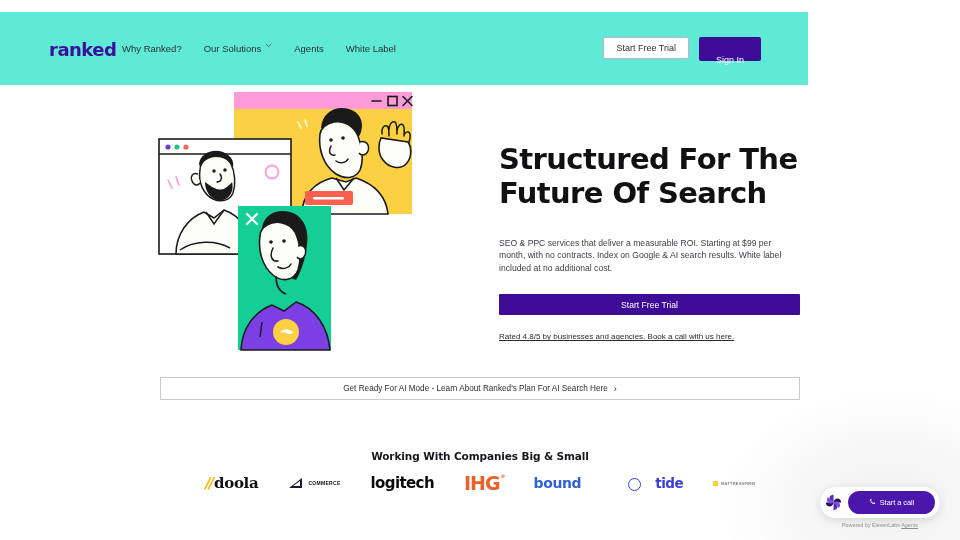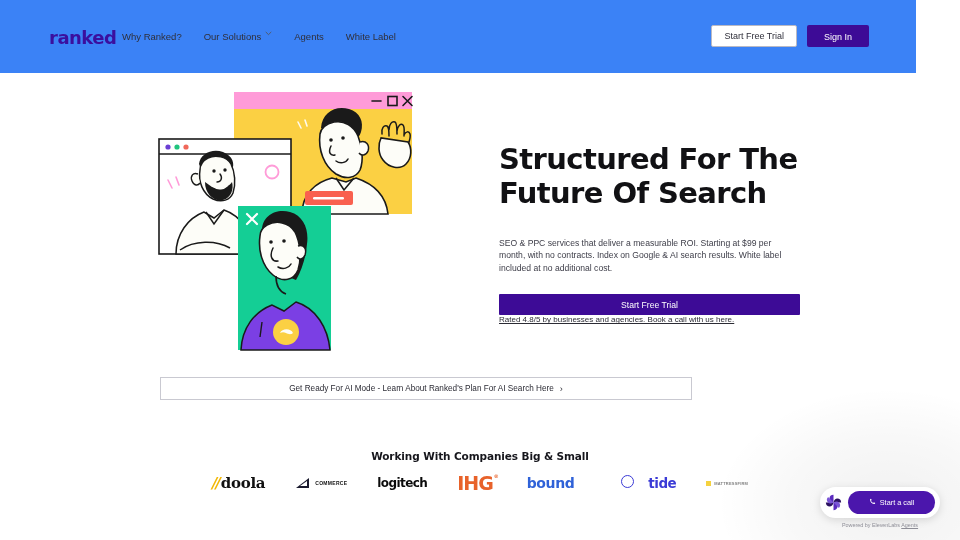--- a/index.html
+++ b/index.html
@@ -6,22 +6,22 @@
   html, body {
     width: 960px; height: 540px;
     background: #ffffff;
     font-family: "Liberation Sans", sans-serif;
     overflow: hidden;
   }
   body { position: relative; }
 
   
   .header {
-    position: absolute; top: 0; left: 0; width: 916px; height: 73px;
-    display: flex; align-items: center; background: #3b82f6;
+    position: absolute; top: 12px; left: 0; width: 808px; height: 73px;
+    display: flex; align-items: center; background: #5eead4;
   }
   .logo {
     position: absolute; left: 49px; top: 27px;
     font-size: 18px; font-weight: 700; letter-spacing: -0.5px;
     color: #3b0f9e; font-family: "DejaVu Sans", sans-serif;
   }
   .nav { position: absolute; left: 122px; top: 31px; display: flex; gap: 22px; align-items: center; }
   .nav-item {
     font-size: 9.5px; color: #2f2f3a; white-space: nowrap;
     display: flex; align-items: flex-start; gap: 4px; cursor: pointer;
@@ -30,21 +30,21 @@
   .chev svg { display: block; }
   .header-actions { position: absolute; right: 47px; top: 25px; display: flex; gap: 10px; }
   .btn-outline {
     border: 1px solid #b9b9c4; background: #fff; color: #2f2f3a;
     font-size: 9px; padding: 0 12px; height: 22px; line-height: 20px;
     border-radius: 2px; cursor: pointer; white-space: nowrap;
     font-family: "Liberation Sans", sans-serif;
   }
   .btn-solid {
     border: none; background: #3d0b96; color: #fff;
-    font-size: 9px; padding: 1px 17px; height: 22px; line-height: 22px;
+    font-size: 9px; padding: 12px 17px; height: 22px; line-height: 22px;
     border-radius: 2px; cursor: pointer; white-space: nowrap;
     font-family: "Liberation Sans", sans-serif;
   }
 
   
   .hero-text { position: absolute; left: 499px; top: 108px; width: 310px; }
   .headline {
     font-family: "DejaVu Sans", sans-serif;
     font-size: 29px; font-weight: 700; line-height: 34px;
     color: #111114; letter-spacing: -0.6px;
@@ -52,31 +52,31 @@
   .subcopy {
     margin-top: 27px; font-size: 8.6px; line-height: 12.4px; color: #3d3d48; width: 297px;
   }
   .cta-btn {
     margin-top: 20px; width: 301px; height: 21px;
     background: #3d0b96; color: #fff; border: none; border-radius: 1px;
     font-size: 8.6px; cursor: pointer; display: flex; align-items: center; justify-content: center;
     font-family: "Liberation Sans", sans-serif;
   }
   .rated-link {
-    display: block; font-size: 8px; color: #2b2b34;
+    display: block; margin-top: 17px; font-size: 8px; color: #2b2b34;
     text-decoration: underline; cursor: pointer;
   }
 
   
   .illo { position: absolute; left: 150px; top: 90px; width: 285px; height: 262px; }
   .illo svg { display: block; }
 
   
   .ai-banner {
-    position: absolute; left: 160px; top: 377px; width: 532px; height: 23px;
+    position: absolute; left: 160px; top: 377px; width: 640px; height: 23px;
     border: 1px solid #c9c9d1; background: #fff;
     display: flex; align-items: center; justify-content: center;
     font-size: 8.2px; color: #2b2b34; cursor: pointer; gap: 6px;
   }
   .ai-banner .arrow { font-size: 9px; color: #2b2b34; }
 
   
   .clients-title {
     position: absolute; top: 450px; left: 0; width: 960px; text-align: center;
     font-family: "DejaVu Sans", sans-serif;
@@ -86,25 +86,25 @@
     position: absolute; top: 468px; left: 0; width: 960px;
     display: flex; align-items: center; justify-content: center; gap: 30px;
     height: 30px;
   }
   .logo-cell { display: flex; align-items: center; justify-content: center; height: 26px; }
 
   .lg-doola { font-family:"DejaVu Serif", serif; font-weight:700; font-size:15px; color:#111; letter-spacing:-0.3px; display:flex; align-items:center; gap:2px;}
   .lg-doola .slashes { color:#f2b705; font-weight:700; font-size:15px; font-style:italic; letter-spacing:-2px;}
   .lg-bigc { display:flex; align-items:center; gap:2px; }
   .lg-bigc .word { font-size:5px; font-weight:700; color:#111; letter-spacing:0.3px;}
-  .lg-logitech { font-family:"DejaVu Sans", sans-serif; font-weight:700; font-size:12px; color:#0b0b0b; letter-spacing:-0.6px;}
+  .lg-logitech { font-family:"DejaVu Sans", sans-serif; font-weight:700; font-size:15px; color:#0b0b0b; letter-spacing:-0.6px;}
   .lg-ihg { font-family:"DejaVu Sans", sans-serif; font-weight:700; font-size:19px; color:#e8622a; letter-spacing:-1px; display:flex; align-items:flex-start;}
   .lg-ihg sup { font-size:5px; position:relative; top:1px; left:1px;}
   .lg-bound { font-family:"DejaVu Sans", sans-serif; font-weight:700; font-size:14px; color:#2f62d8; letter-spacing:-0.4px;}
-  .lg-tide { display:flex; align-items:flex-start; gap:14px; font-family:"DejaVu Sans", sans-serif; font-weight:700; font-size:13.5px; color:#3b3bd6; letter-spacing:-0.5px;padding-left:17px;}
+  .lg-tide { display:flex; align-items:flex-end; gap:14px; font-family:"DejaVu Sans", sans-serif; font-weight:700; font-size:13.5px; color:#3b3bd6; letter-spacing:-0.5px;padding-left:17px;}
   .lg-tide .ring { width:13px; height:13px; border:1.6px solid #3b3bd6; border-radius:50%; }
   .lg-last { display:flex; align-items:center; gap:3px; opacity:0.75;}
   .lg-last .sq { width:5px; height:5px; background:#f2c300; }
   .lg-last .txt { font-size:4px; font-weight:700; color:#555; letter-spacing:0.2px; }
 
   
   .glow {
     position: absolute; right: -40px; bottom: -40px; width: 280px; height: 190px;
     background: radial-gradient(ellipse at 60% 60%, rgba(0,0,0,0.055) 0%, rgba(0,0,0,0.028) 42%, rgba(0,0,0,0) 72%);
     pointer-events: none;

